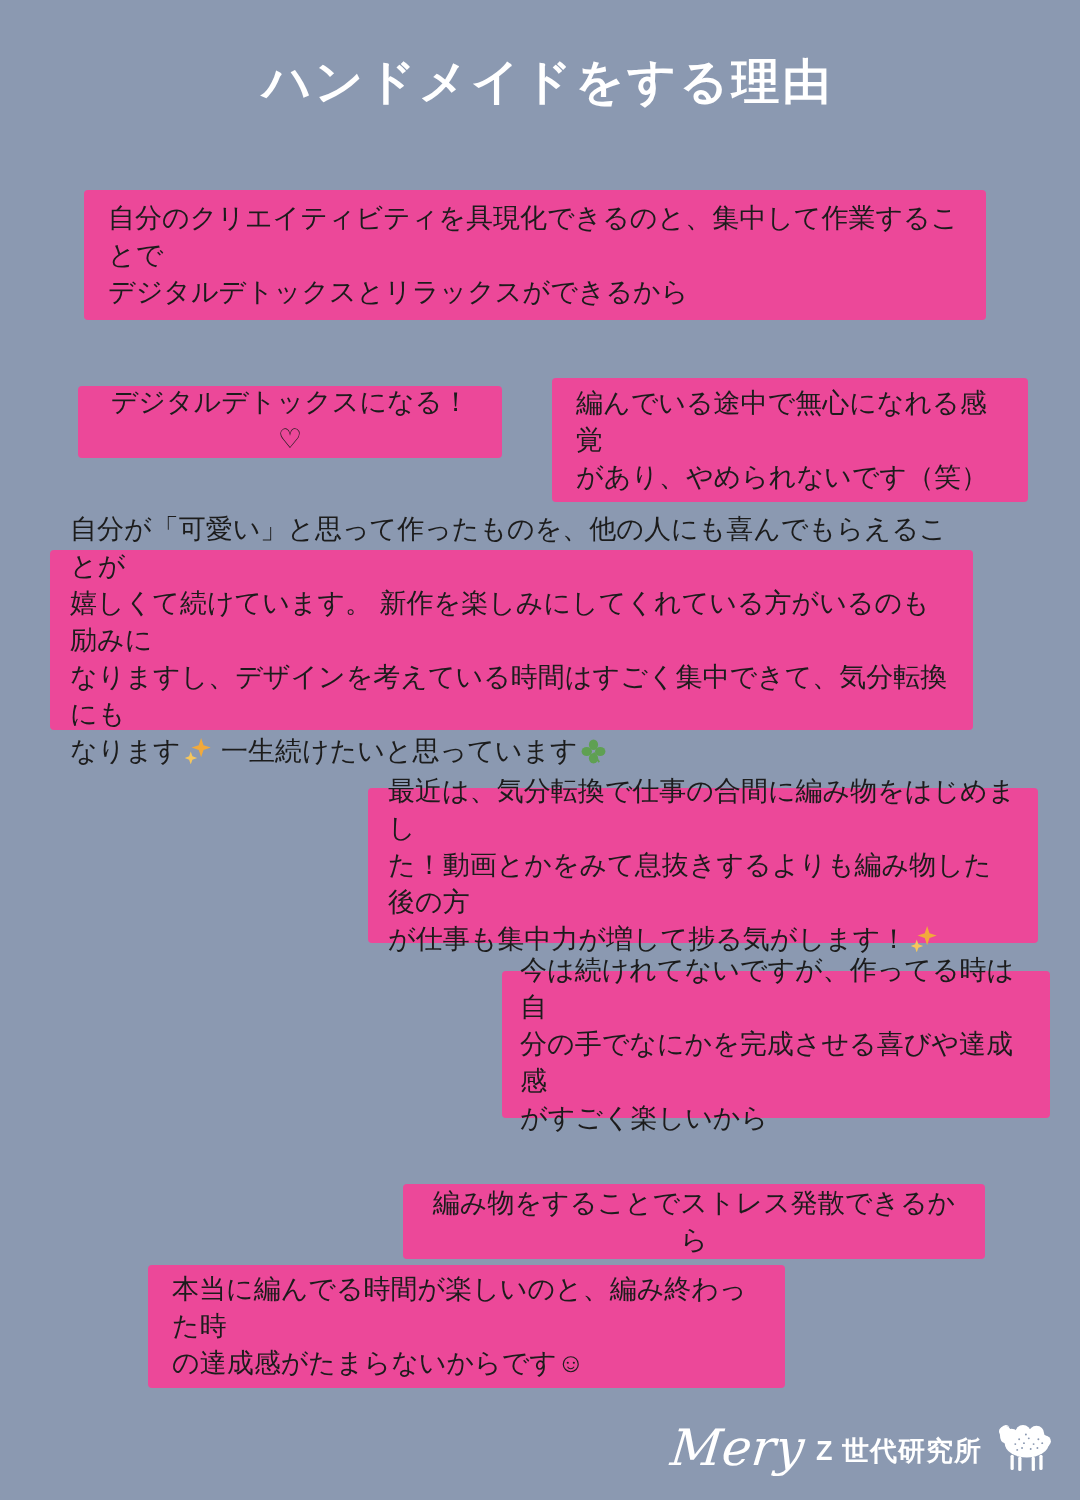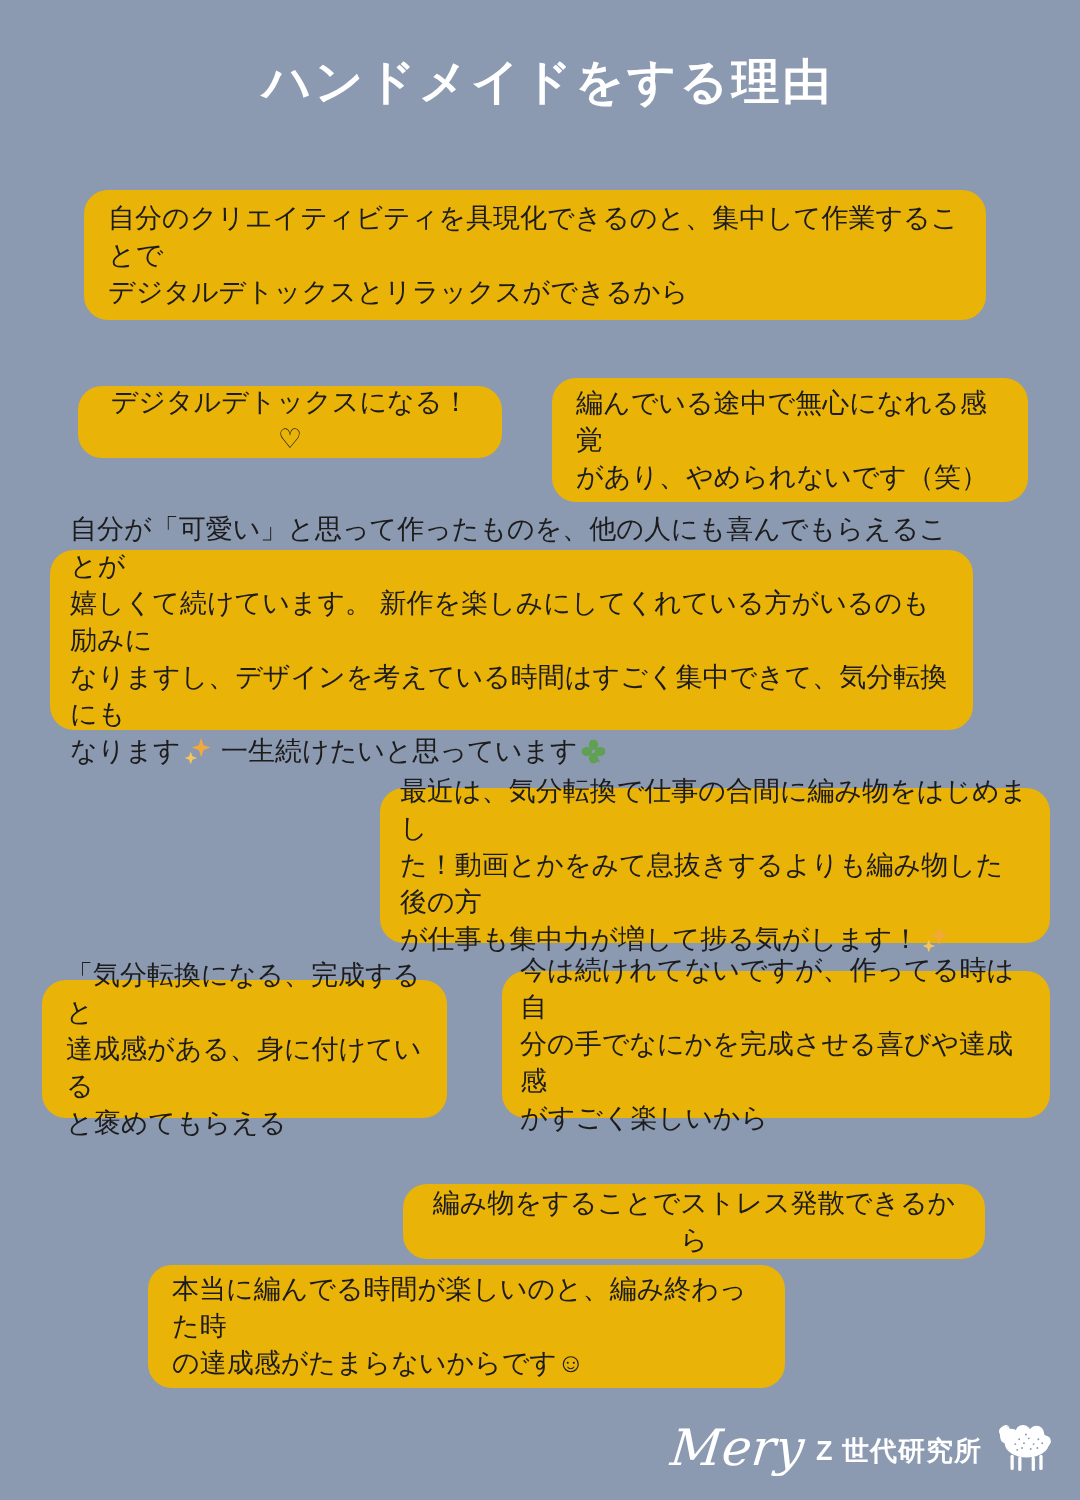--- a/index.html
+++ b/index.html
@@ -19,40 +19,40 @@
     top:42px;left:0;width:100%;
     margin:8px;
     text-align:center;
     color:#ffffff;
     font-size:48px;
     font-weight:700;
     letter-spacing:3px;
   }
   .bubble{
     position:absolute;
-    background:#eab308;
-    border-radius:24px;
+    background:#ec4899;
+    border-radius:4px;
     box-sizing:border-box;
     display:flex;
     align-items:center;
     padding:0 24px;
     color:#1c1c1c;
   }
   .bubble-text{
     white-space:pre-line;
     font-size:27px;
     line-height:37px;
     font-weight:500;
   }
   .bubble.center{justify-content:center;text-align:center;align-items:flex-end;}
   .b1{left:84px;  top:190px;  width:902px; height:130px;}
   .b2{left:78px;  top:386px;  width:424px; height:72px;}
   .b3{left:552px; top:378px;  width:476px; height:124px;}
   .b4{left:50px;  top:550px;  width:923px; height:180px; padding:0 20px;}
-  .b5{left:380px; top:788px;  width:670px; height:155px; padding:0 20px;}
+  .b5{left:368px; top:788px;  width:670px; height:155px; padding:0 20px;}
   .b6{left:42px;  top:980px;  width:405px; height:138px;}
   .b7{left:502px; top:971px;  width:548px; height:147px; padding:0 18px;}
   .b8{left:403px; top:1160px; width:582px; height:75px;margin-top:24px;}
   .b9{left:148px; top:1265px; width:637px; height:123px;}
   .em{vertical-align:-4px;margin:0 3px;}
   .footer{
     position:absolute;
     right:28px;top:1420px;
     display:flex;
     align-items:center;
@@ -115,25 +115,20 @@
 
   <div class="bubble b5">
     <span class="bubble-text">最近は、気分転換で仕事の合間に編み物をはじめまし
 た！動画とかをみて息抜きするよりも編み物した後の方
 が仕事も集中力が増して捗る気がします！<svg class="em" width="27" height="27" viewBox="0 0 26 26">
           <path fill="#F2A93B" d="M16.5 1l2.3 6.9 6.9 2.3-6.9 2.3-2.3 6.9-2.3-6.9-6.9-2.3 6.9-2.3z"></path>
           <path fill="#F6C65B" d="M6.5 14l1.6 4.6 4.6 1.6-4.6 1.6-1.6 4.6-1.6-4.6L.7 20.2l4.2-1.6z"></path>
         </svg></span>
   </div>
 
-  <div class="bubble b6">
-    <span class="bubble-text">「気分転換になる、完成すると
-達成感がある、身に付けている
-と褒めてもらえる</span>
-  </div>
 
   <div class="bubble b7">
     <span class="bubble-text">今は続けれてないですが、作ってる時は自
 分の手でなにかを完成させる喜びや達成感
 がすごく楽しいから</span>
   </div>
 
   <div class="bubble b8 center">
     <span class="bubble-text">編み物をすることでストレス発散できるから</span>
   </div>

